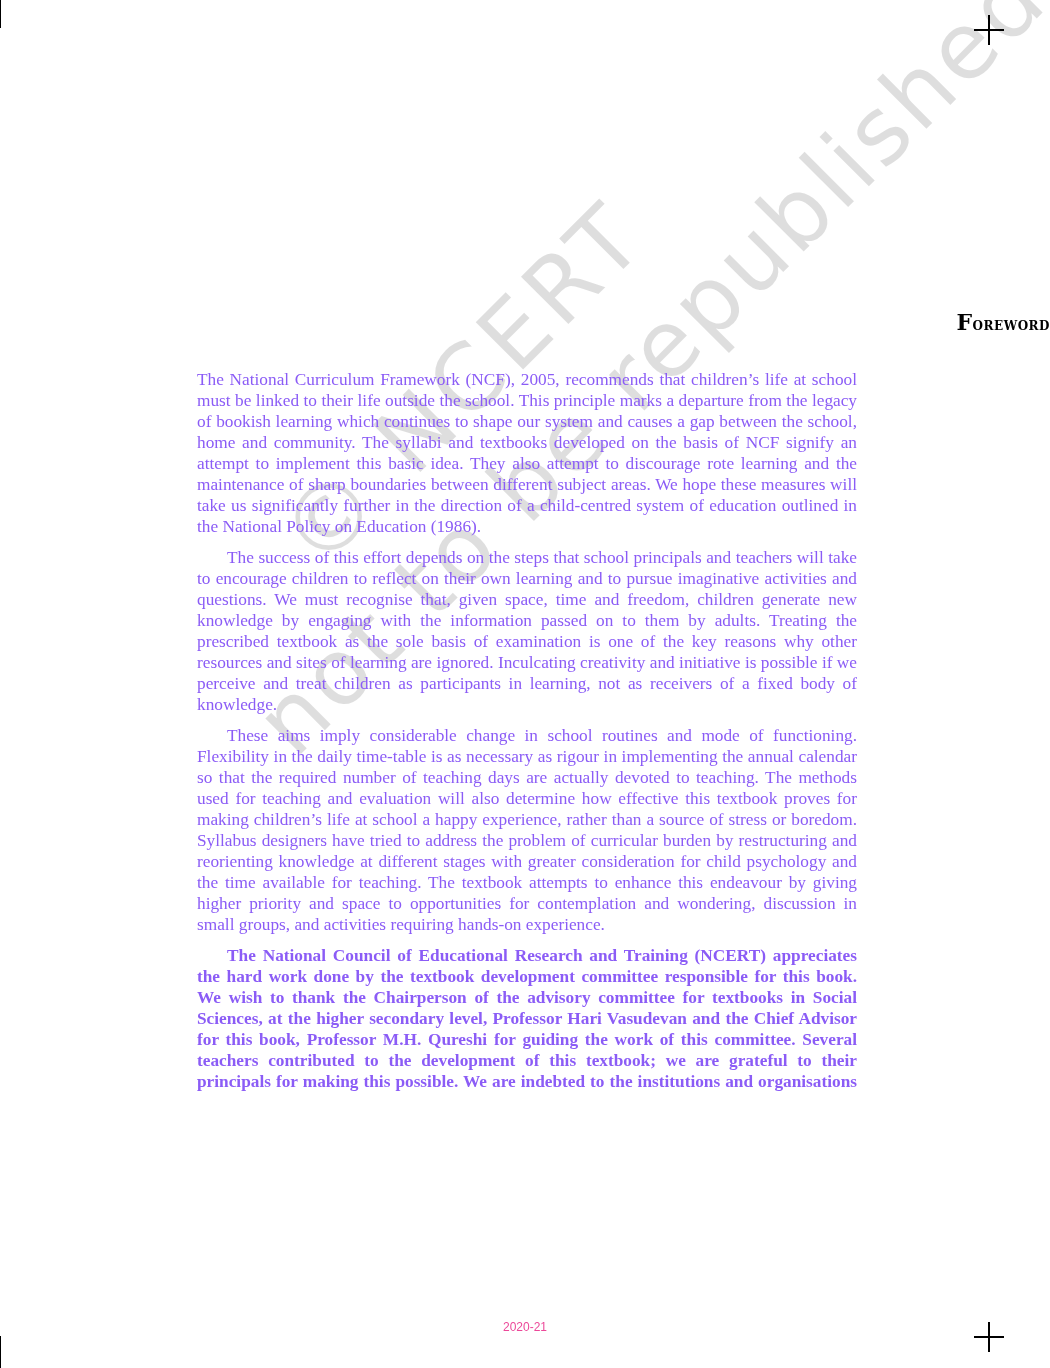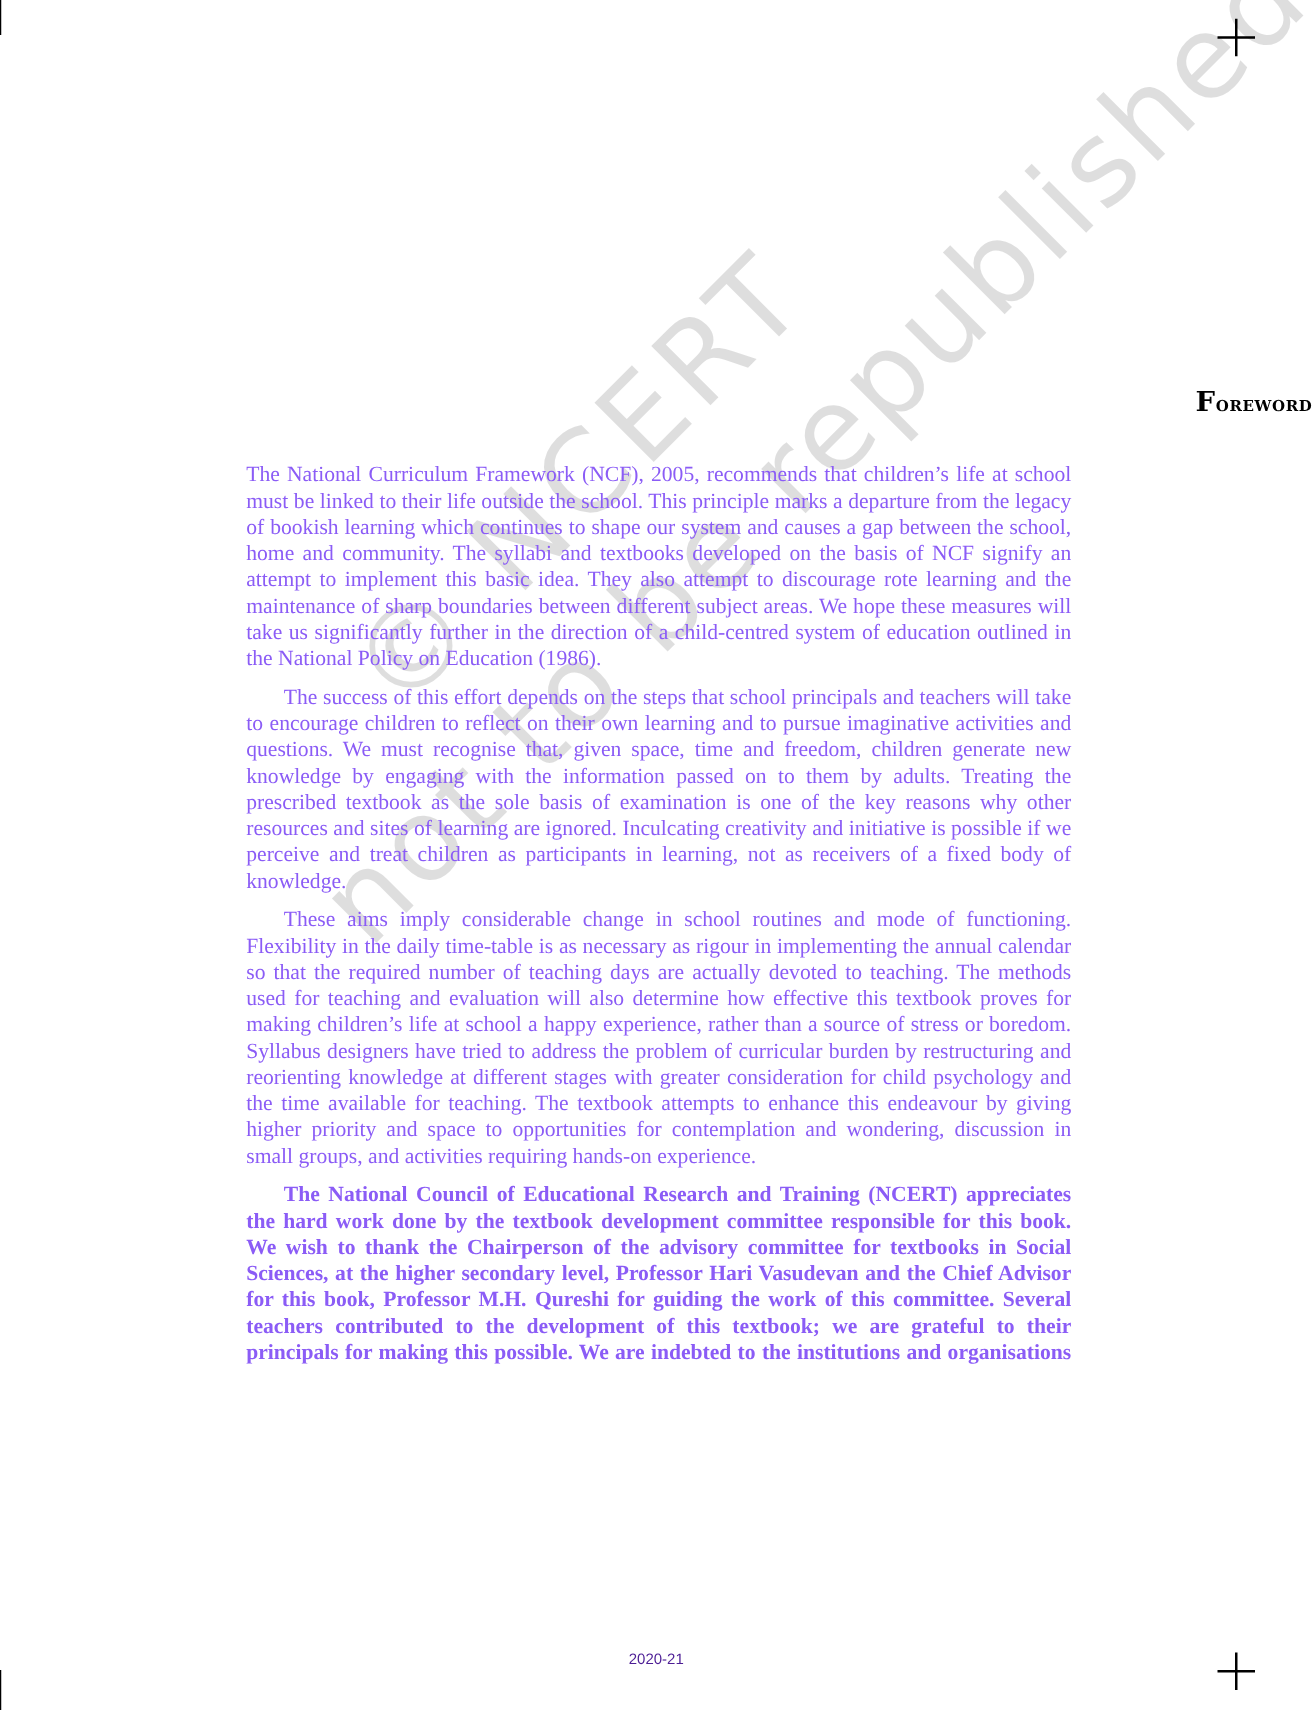--- a/index.html
+++ b/index.html
@@ -105,21 +105,21 @@
     }
 
     .footer {
       position: absolute;
       left: 0;
       width: 1050px;
       top: 1320px;
       text-align: center;
       font-family: "Liberation Sans", "DejaVu Sans", sans-serif;
       font-size: 12px;
-      color: #4c1d95;
+      color: #ec4899;
     }
   </style>
 </head>
 <body>
 
 <div class="page">
 
   <div class="edge-line edge-top"></div>
   <div class="edge-line edge-bottom"></div>
   <div class="crop-mark crop-top-right"></div>

